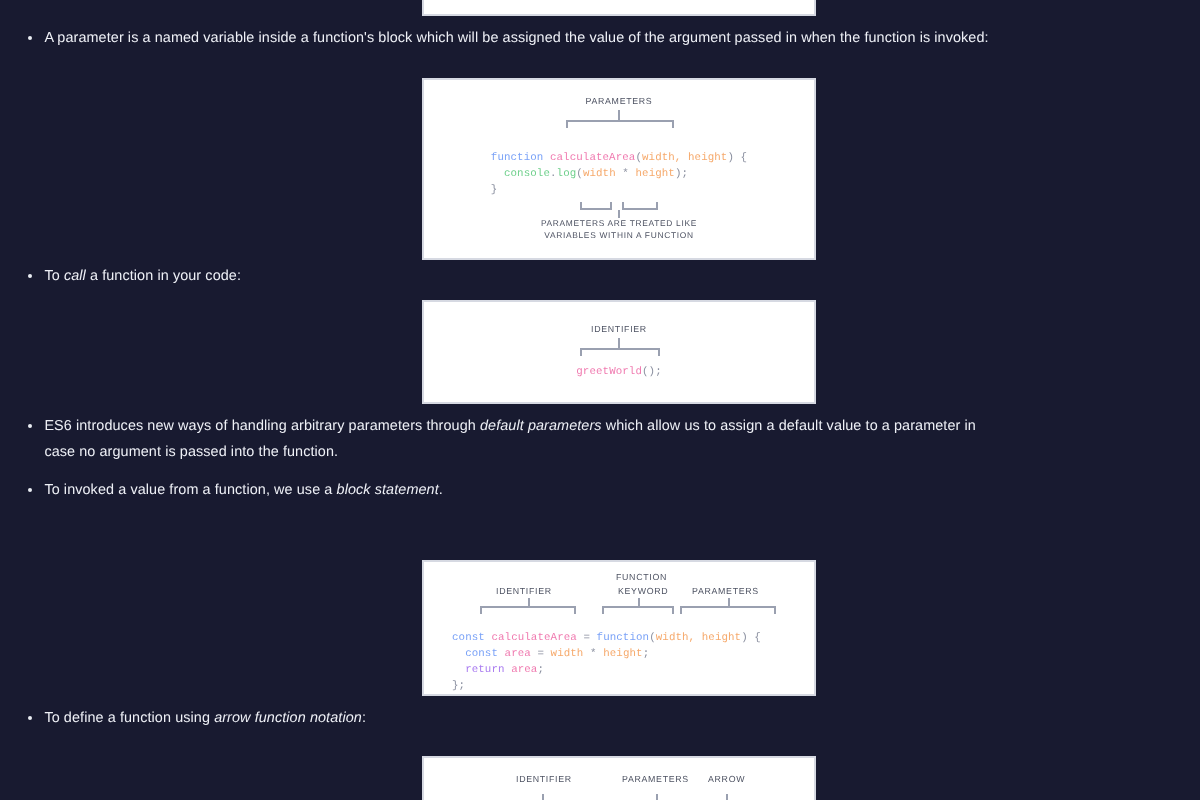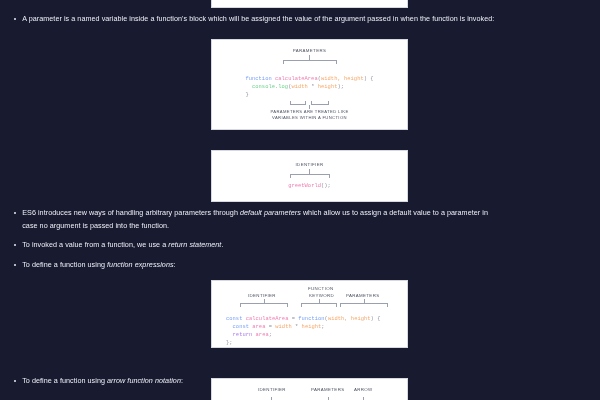--- a/index.html
+++ b/index.html
@@ -126,44 +126,44 @@
       <div class="row" style="margin-top:2px; gap:5px;">
         <div class="brace-up" style="width:16px; height:3.5px;"></div>
         <div class="brace-up" style="width:18px; height:3.5px;"></div>
       </div>
       <div class="tick" style="height:4px;"></div>
       <div class="lbl lbl-sm">PARAMETERS ARE TREATED LIKE</div>
       <div class="lbl lbl-sm">VARIABLES WITHIN A FUNCTION</div>
     </div>
   </div>
 
+  <div class="bullet" style="position:absolute; left:0; top:132px; width:600px;">
+    <span class="dot"></span>
+    <span class="btext"><span>To </span><i>call</i><span> a function in your code:</span></span>
+  </div>
 
   <div class="card" style="left:211px; top:150px; width:197px; height:52px;">
     <div class="card-inner">
       <div class="lbl" style="margin-bottom:1px;">IDENTIFIER</div>
       <div class="tick" style="height:5px;"></div>
       <div class="brace-down" style="width:40px; height:4px; margin-bottom:4px;"></div>
       <div class="code"><span class="fn">greetWorld</span><span class="pun">();</span></div>
     </div>
   </div>
 
   <div class="bullet" style="position:absolute; left:0; top:207px; width:520px;">
     <span class="dot"></span>
     <span class="btext"><span>ES6 introduces new ways of handling arbitrary parameters through </span><i>default parameters</i><span> which allow us to assign a default value to a parameter in case no argument is passed into the function.</span></span>
   </div>
 
   <div class="bullet" style="position:absolute; left:0; top:239px; width:600px;">
     <span class="dot"></span>
-    <span class="btext"><span>To invoked a value from a function, we use a </span><i>return statement</i><span>.</span></span>
-  </div>
-
-  <div class="bullet" style="position:absolute; left:0; top:259px; width:600px;">
-    <span class="dot"></span>
-    <span class="btext"><span>To define a function using </span><i>function expressions</i><span>:</span></span>
-  </div>
+    <span class="btext"><span>To invoked a value from a function, we use a </span><i>block statement</i><span>.</span></span>
+  </div>
+
 
   <div class="card" style="left:211px; top:280px; width:197px; height:68px;">
     <div class="card-inner" style="justify-content:flex-start; padding-top:5px;">
 
       <div style="position:relative; width:100%; height:15px;">
         <div class="lbl" style="position:absolute; left:36px; top:7px;">IDENTIFIER</div>
         <div class="lbl" style="position:absolute; left:96px; top:0px;">FUNCTION</div>
         <div class="lbl" style="position:absolute; left:97px; top:6.5px;">KEYWORD</div>
         <div class="lbl" style="position:absolute; left:134px; top:7px;">PARAMETERS</div>
       </div>
@@ -180,21 +180,21 @@
       </div>
 
       <div class="code" style="align-self:flex-start; margin-left:14px;">
 <span class="kw">const</span><span class="fn"> calculateArea</span><span class="pun"> = </span><span class="kw">function</span><span class="pun">(</span><span class="par">width, height</span><span class="pun">) {</span>
 <span class="kw">  const</span><span class="fn"> area</span><span class="pun"> = </span><span class="par">width</span><span class="pun"> * </span><span class="par">height</span><span class="pun">;</span>
 <span class="ret">  return</span><span class="fn"> area</span><span class="pun">;</span>
 <span class="pun">};</span></div>
     </div>
   </div>
 
-  <div class="bullet" style="position:absolute; left:0; top:375px; width:600px;">
+  <div class="bullet" style="position:absolute; left:0; top:353px; width:600px;">
     <span class="dot"></span>
     <span class="btext"><span>To define a function using </span><i>arrow function notation</i><span>:</span></span>
   </div>
 
   <div class="card" style="left:211px; top:378px; width:197px; height:40px;">
     <div class="card-inner" style="justify-content:flex-start; padding-top:8px;">
       <div style="position:relative; width:100%; height:10px;">
         <div class="lbl" style="position:absolute; left:46px; top:0;">IDENTIFIER</div>
         <div class="lbl" style="position:absolute; left:99px; top:0;">PARAMETERS</div>
         <div class="lbl" style="position:absolute; left:142px; top:0;">ARROW</div>

